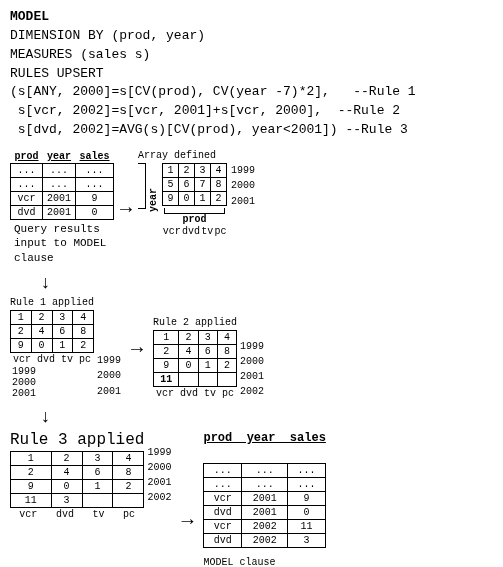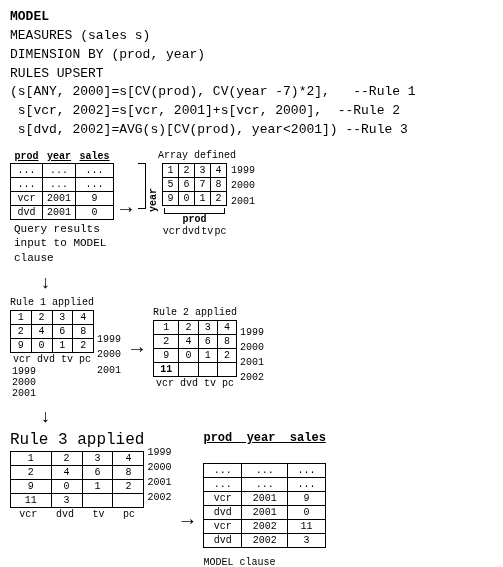--- a/index.html
+++ b/index.html
@@ -37,22 +37,22 @@
     .row { display: flex; align-items: flex-start; }
     .col { display: flex; flex-direction: column; }
   </style>
 </head>
 <body>
 
 <div>
 
   <div class="code-block">
     <div class="code-line bold">MODEL</div>
+    <div class="code-line">DIMENSION BY (prod, year)</div>
     <div class="code-line">MEASURES (sales s)</div>
-    <div class="code-line">DIMENSION BY (prod, year)</div>
     <div class="code-line">RULES UPSERT</div>
     <div class="code-line">(s[ANY, 2000]=s[CV(prod), CV(year -7)*2],   --Rule 1</div>
     <div class="code-line"> s[vcr, 2002]=s[vcr, 2001]+s[vcr, 2000],  --Rule 2</div>
     <div class="code-line"> s[dvd, 2002]=AVG(s)[CV(prod), year&lt;2001]) --Rule 3</div>
   </div>
 
   <div class="row" style="align-items:flex-start; margin-bottom: 8px;">
 
     <div class="col" style="align-items:flex-start;">
       <table style="margin-bottom:2px;">
@@ -89,21 +89,21 @@
       <div style="font-size:11px; margin-left:4px; white-space: pre-line; line-height:1.3;">Query results
 input to MODEL
 clause</div>
     </div>
 
     <div class="col" style="align-items:center; margin: 0 6px; align-self: center;">
       <div style="font-size:20px;">→</div>
     </div>
 
     <div class="col" style="align-items:flex-start;">
-      <div style="font-size:10px; margin-bottom:2px;margin-left:20px;">Array defined</div>
+      <div style="font-size:10px; margin-bottom:2px;">Array defined</div>
       <div class="row" style="align-items:flex-start;">
 
         <div style="display:flex; flex-direction:column; align-items:center; margin-right:2px;">
           <div style="border-right:1px solid #000; border-top:1px solid #000; border-bottom:1px solid #000; height: 46px; width:8px;"></div>
         </div>
         <div style="writing-mode:vertical-rl; transform:rotate(180deg); font-size:10px; font-weight:bold; align-self:center; margin-right:3px;">year</div>
         <div class="col">
           <table>
             <tbody>
               <tr>
@@ -149,21 +149,21 @@
         </div>
       </div>
     </div>
 
   </div>
 
   <div class="row" style="margin-bottom:4px;">
     <div style="margin-left: 30px; font-size: 18px;">↓</div>
   </div>
 
-  <div class="row" style="align-items:center; margin-bottom: 8px;">
+  <div class="row" style="align-items:flex-end; margin-bottom: 8px;">
 
     <div class="col">
       <div style="font-size:10px; margin-bottom:2px;">Rule 1 applied</div>
       <table>
         <tbody>
           <tr>
               <td>1</td>
               <td>2</td>
               <td>3</td>
               <td>4</td>

